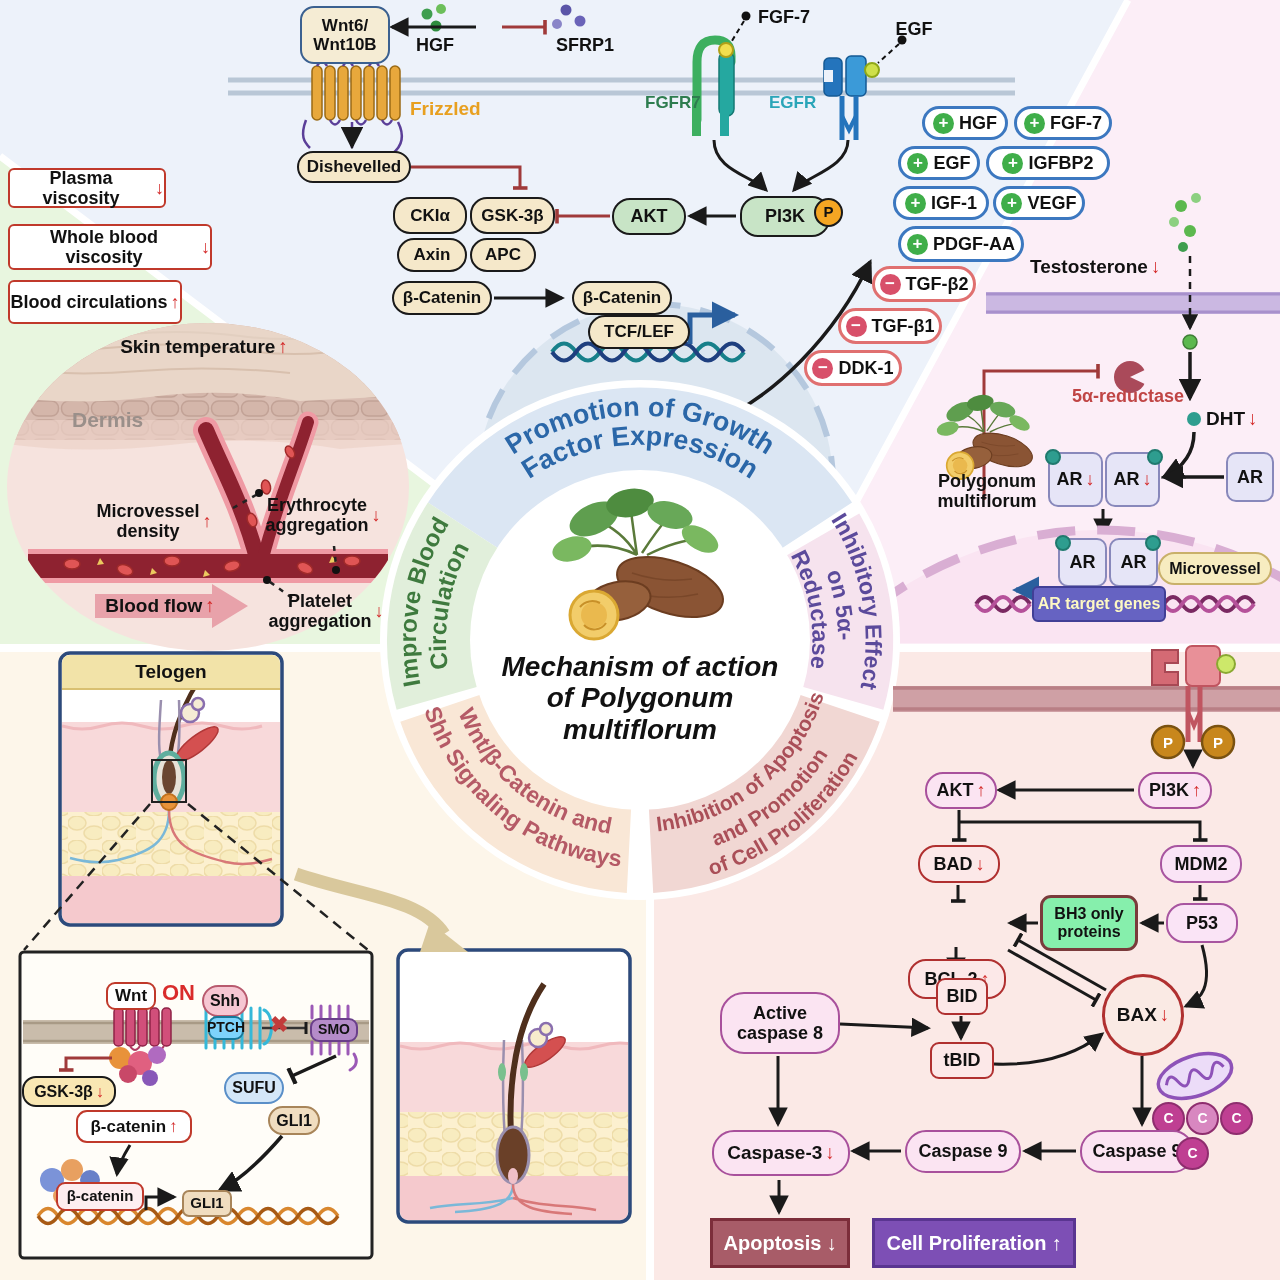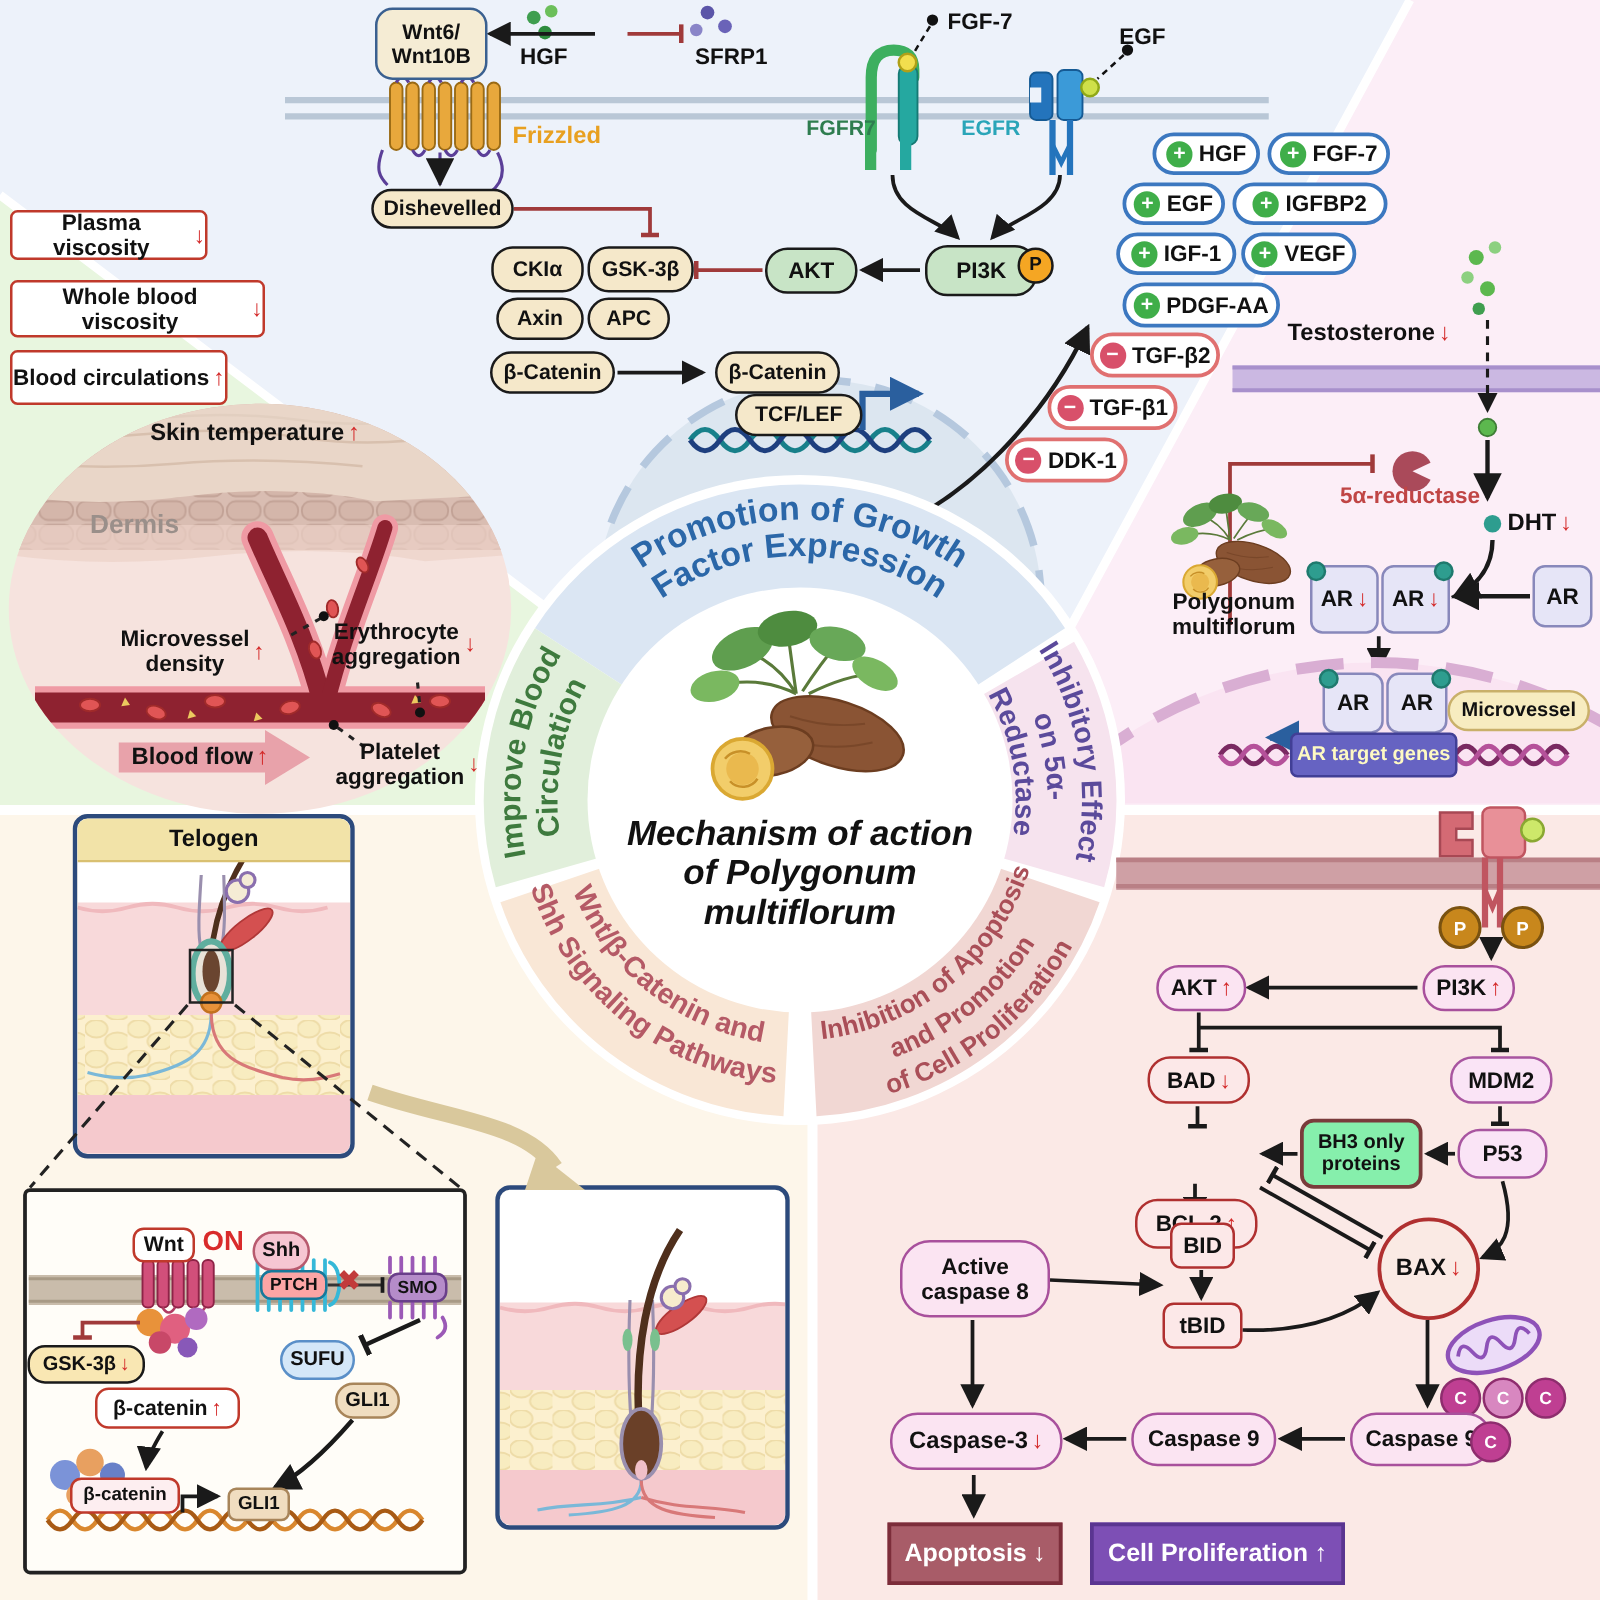--- a/index.html
+++ b/index.html
@@ -553,21 +553,21 @@
 <div class="b purfill" style="left:1032px;top:586px;width:134px;height:36px">AR target genes</div>
 
 <div class="b pre" style="left:495px;top:644px;width:290px;height:108px;font-size:28px;font-style:italic">Mechanism of action
 of Polygonum
 multiflorum</div>
 
 <div class="b" style="left:62px;top:655px;width:218px;height:35px;background:#f2e3a8;border-bottom:2px solid #d9c071;font-size:19px;border-radius:8px 8px 0 0">Telogen</div>
 <div class="b" style="left:106px;top:982px;width:50px;height:28px;background:#fff;border:2.5px solid #c0392b;border-radius:9px;font-size:17px">Wnt</div>
 <div class="lab" style="left:162px;top:980px;font-size:22px;color:#d92b2b">ON</div>
 <div class="b" style="left:202px;top:985px;width:46px;height:32px;background:#f6c6d2;border:2.5px solid #b85a6e;border-radius:999px;font-size:16px">Shh</div>
-<div class="b" style="left:208px;top:1016px;width:54px;height:24px;background:#fca5a5;border:2px solid #17789a;border-radius:9px;font-size:14px">PTCH</div>
+<div class="b" style="left:208px;top:1016px;width:36px;height:24px;background:#7dd3fc;border:2px solid #17789a;border-radius:9px;font-size:14px">PTCH</div>
 <div class="lab" style="left:270px;top:1012px;font-size:22px;color:#c23b3b">✖</div>
 <div class="b" style="left:310px;top:1018px;width:48px;height:24px;background:#b58cc9;border:2px solid #6a3f8a;border-radius:9px;font-size:14px">SMO</div>
 <div class="b" style="left:224px;top:1072px;width:60px;height:32px;background:#d4e7f8;border:2.5px solid #5a8fc8;border-radius:999px;font-size:16px">SUFU</div>
 <div class="b" style="left:268px;top:1106px;width:52px;height:29px;background:#f0ddc0;border:2px solid #a8855a;border-radius:999px;font-size:16px">GLI1</div>
 <div class="b" style="left:22px;top:1076px;width:94px;height:31px;background:#f9e7b3;border:2.5px solid #1a1a1a;border-radius:14px;font-size:16px">
       <span>GSK-3β</span>
       <span class="ra">↓</span>
     </div>
 <div class="b" style="left:76px;top:1110px;width:116px;height:33px;background:#fff;border:2.5px solid #c0392b;border-radius:11px;font-size:17px">
       <span>β-catenin</span>

